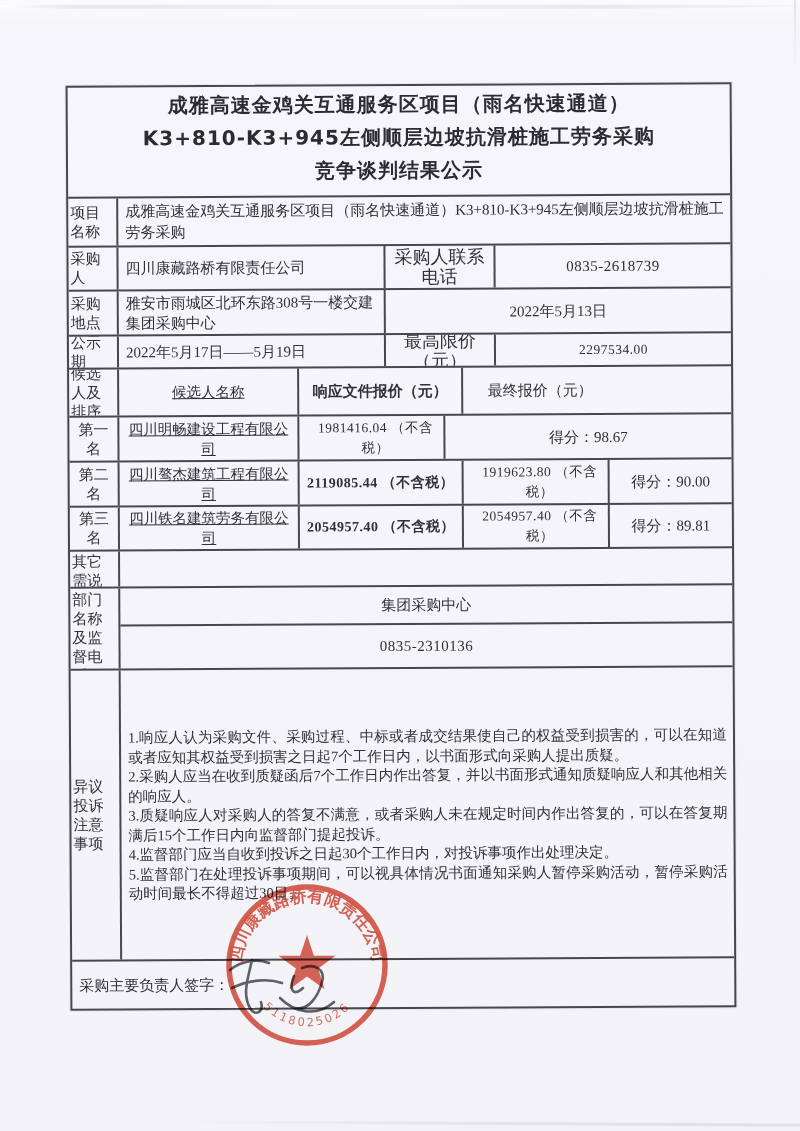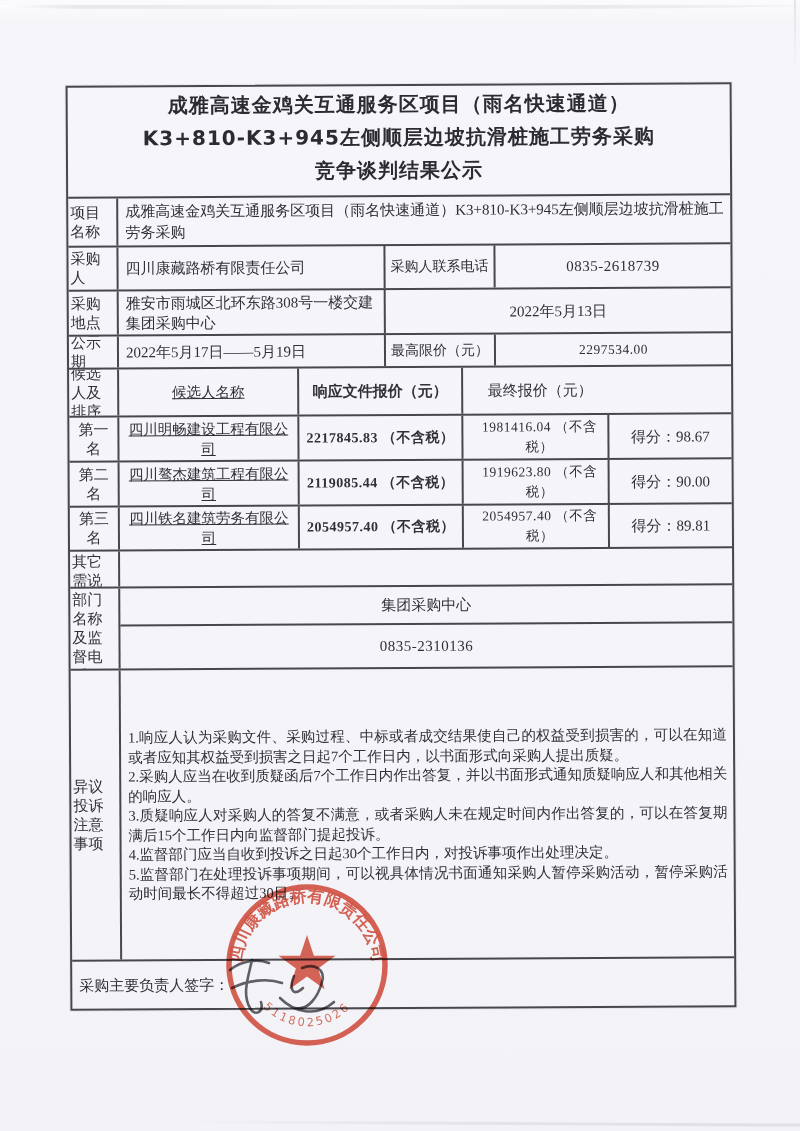--- a/index.html
+++ b/index.html
@@ -30,21 +30,21 @@
   .trow:last-child{border-bottom:none;}
   .cell{display:flex;align-items:center;justify-content:center;text-align:center;
         border-right:2px solid var(--bc);padding:2px 4px;font-size:15px;line-height:20px;
         overflow:hidden;}
   .cell:last-child{border-right:none;}
   .lbl{flex:0 0 50px;padding:1px 2px;line-height:19px;text-align:left;
        justify-content:flex-start;align-items:center;word-break:break-all;}
   .flex1{flex:1 1 auto;}
   .left{justify-content:flex-start;text-align:left;padding-left:7px;}
   .top-left{align-items:flex-start;}
-  .w267{flex:0 0 267px;} .w110{flex:0 0 110px;font-size:14px;text-align:center;}
+  .w267{flex:0 0 267px;} .w110{flex:0 0 110px;font-size:18px;text-align:center;}
   .w180{flex:0 0 180px;font-size:14.5px;text-decoration:underline;} .w164{flex:0 0 164px;font-size:14px;font-weight:bold;}
   .w138{flex:0 0 138px;font-size:13.5px;margin-left:8px;}
 
   .title-cell{flex:1;display:flex;flex-direction:column;justify-content:center;
       align-items:center;gap:6px;padding:8px 10px 14px;}
   .title-cell div{font-family:"DejaVu Sans","Liberation Sans",sans-serif;
       font-weight:700;font-size:20px;letter-spacing:1px;color:#2c2b30;}
 
   .sup-col{display:flex;flex-direction:column;flex:1 1 auto;}
   .sup-col .cell{border-right:none;border-bottom:2px solid var(--bc);}
@@ -110,21 +110,20 @@
     <div class="trow" style="flex:0 0 48px">
       <div class="cell lbl">候选人及排序</div>
       <div class="cell w180">候选人名称</div>
       <div class="cell w164" style="font-size:15px">响应文件报价（元）</div>
       <div class="cell w138" style="font-size:15px">最终报价（元）</div>
     </div>
 
     <div class="trow" style="flex:0 0 45px">
       <div class="cell lbl" style="justify-content:center;text-align:center">第一名</div>
       <div class="cell w180">四川明畅建设工程有限公司</div>
-      <div class="cell w164 num">2217845.83 （不含税）</div>
       <div class="cell w138 num">1981416.04 （不含税）</div>
       <div class="cell flex1">得分：98.67</div>
     </div>
     <div class="trow" style="flex:0 0 45px">
       <div class="cell lbl" style="justify-content:center;text-align:center">第二名</div>
       <div class="cell w180">四川骜杰建筑工程有限公司</div>
       <div class="cell w164 num">2119085.44 （不含税）</div>
       <div class="cell w138 num">1919623.80 （不含税）</div>
       <div class="cell flex1">得分：90.00</div>
     </div>

